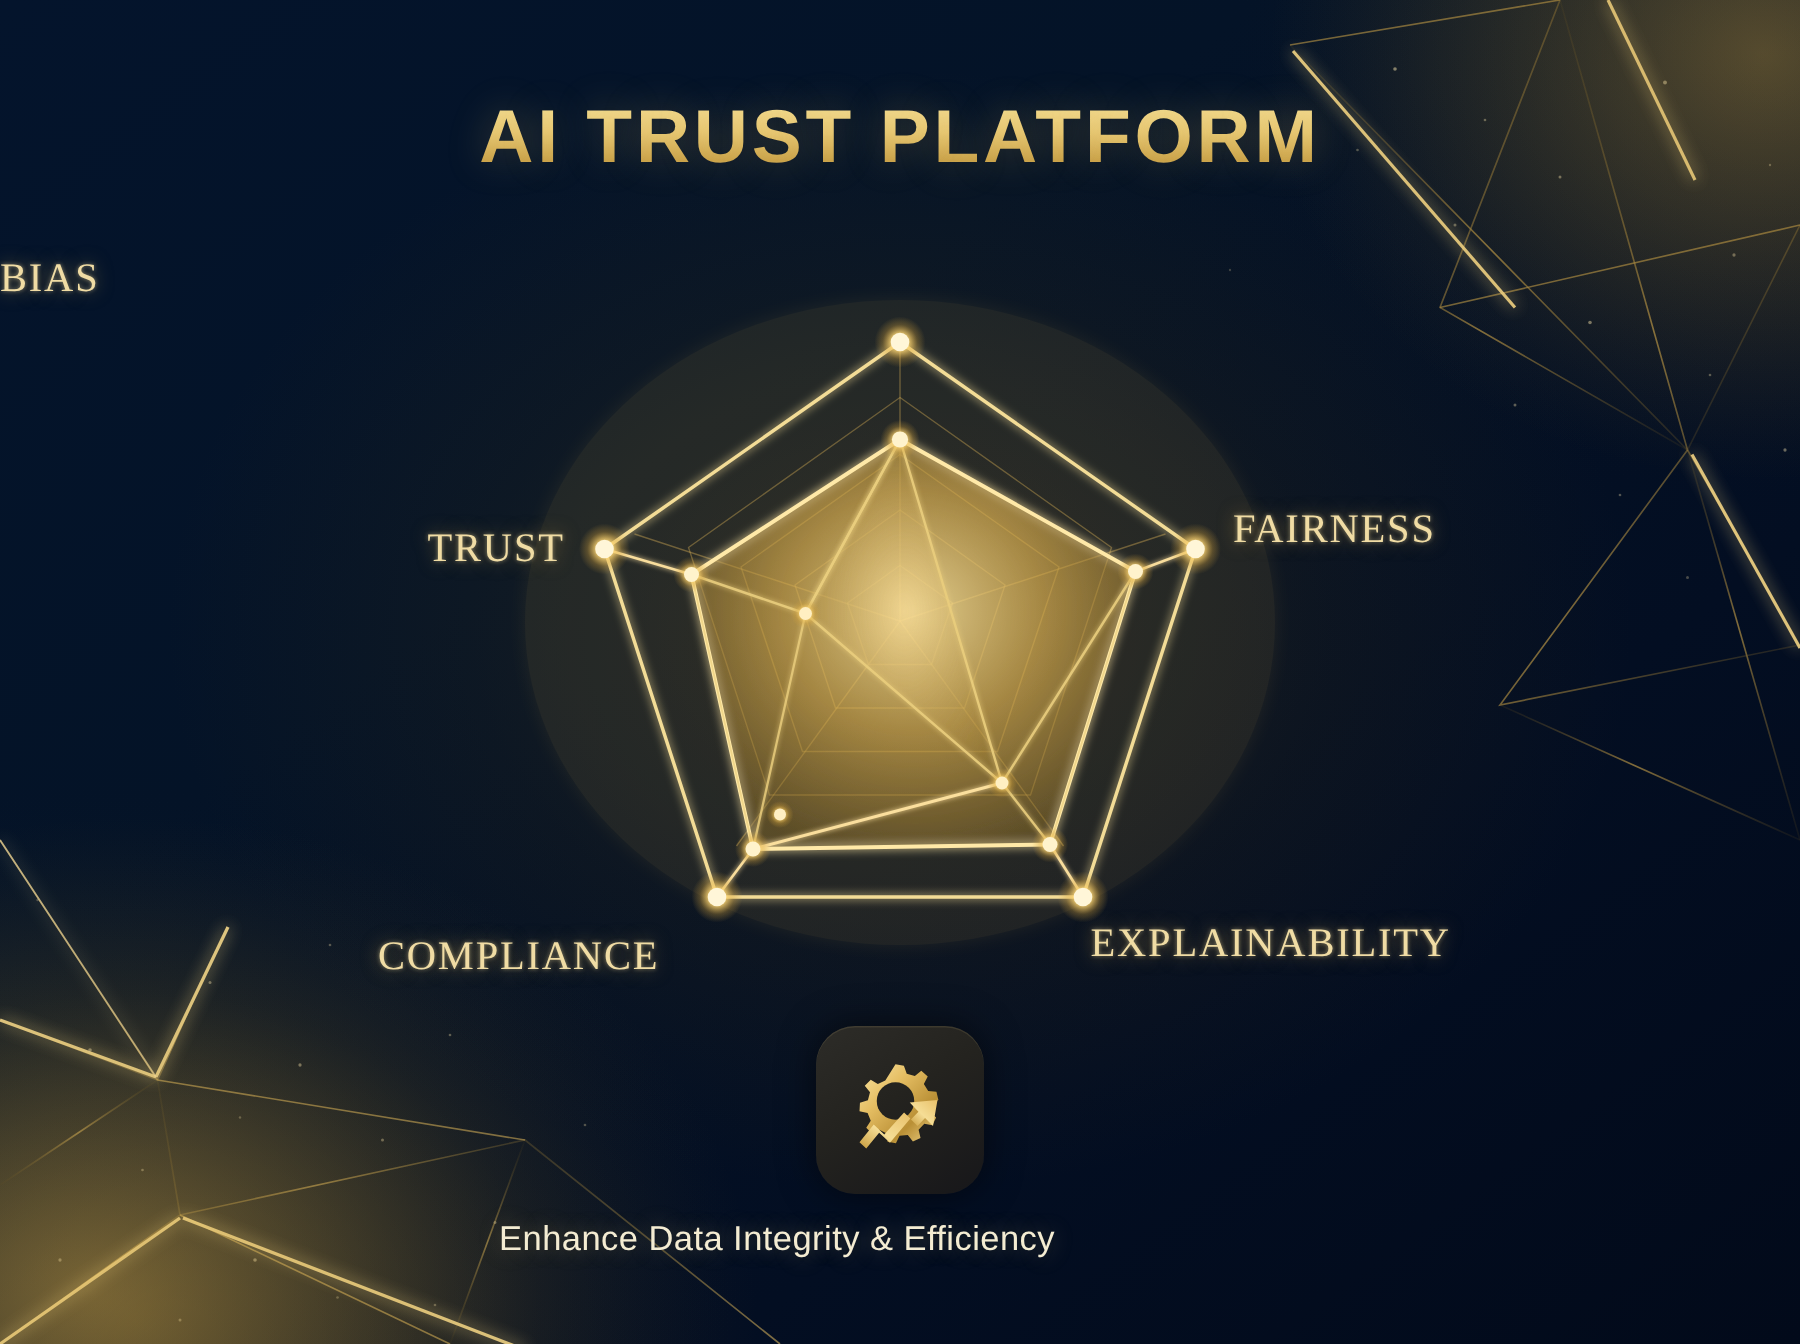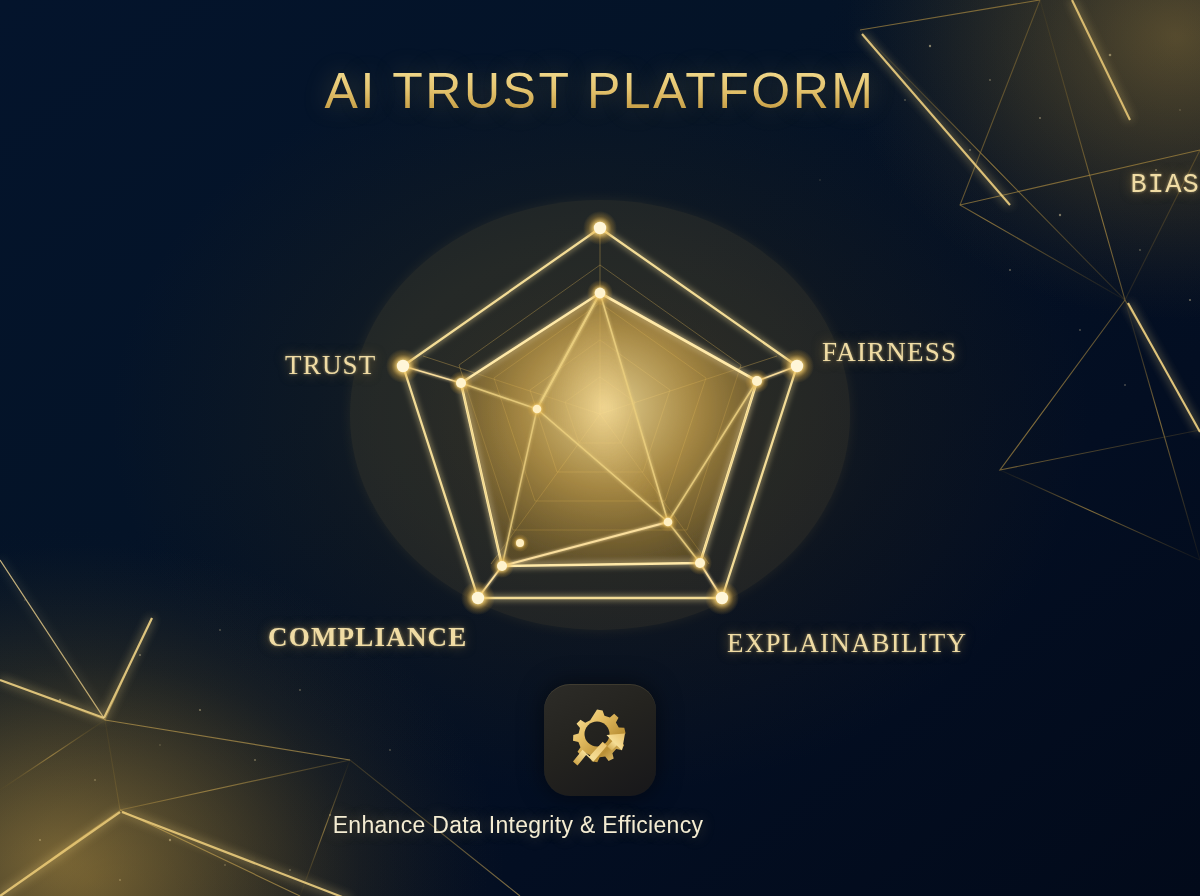--- a/index.html
+++ b/index.html
@@ -22,46 +22,46 @@
       radial-gradient(ellipse 430px 360px at 1180px 40px, rgba(170,130,42,0.22) 0%, rgba(3,14,34,0) 78%);
   }
 
   
   #content { position:absolute; inset:0; z-index:3; }
 
   .title {
     position:absolute; top:62px; left:0; width:1200px;
     text-align:center;
     font-size:50px;
-    font-weight:400;
+    font-weight:700;
     letter-spacing:2.5px;
     background:linear-gradient(180deg,#f6e39c 0%,#e7c874 45%,#c9a24a 78%,#f2dc96 100%);
     -webkit-background-clip:text; background-clip:text;
     -webkit-text-fill-color:transparent; color:transparent;
     text-shadow:0 0 26px rgba(226,186,92,0.28);
   }
 
   
   #radar-wrap { position:absolute; left:0; top:0; width:1200px; height:896px; }
   #radar { display:block; width:1200px; height:896px; }
 
   .axis-label {
     position:absolute;
     font-family:"Liberation Serif", serif;
     font-size:27px;
     letter-spacing:1.2px;
     color:#f0dca4;
     text-shadow:0 0 12px rgba(214,170,72,0.55), 0 0 3px rgba(255,238,180,0.5);
     white-space:nowrap;
   }
-  .lbl-bias       { top:170px; left:0; width:1200px; text-align:right;font-family:Liberation Mono, monospace; }
+  .lbl-bias       { top:170px; left:0; width:1200px; text-align:left; }
   .lbl-fairness   { top:337px; left:822px; }
   .lbl-drift      { top:350px; left:285px; }
-  .lbl-compliance { top:622px; left:268px;font-weight:bold; }
-  .lbl-explain    { top:628px; left:727px; }
+  .lbl-compliance { top:622px; left:252px; }
+  .lbl-explain    { top:613px; left:727px; }
 
   
   .icon-tile {
     position:absolute; left:544px; top:684px;
     width:112px; height:112px; border-radius:26px;
     background:linear-gradient(150deg,#2d2c28 0%,#24231f 44%,#17171a 100%);
     box-shadow:0 0 24px rgba(0,0,0,0.55), inset 0 1px 0 rgba(255,225,150,0.10);
     display:flex; align-items:center; justify-content:center;
   }
   .icon-tile svg { display:block; }

